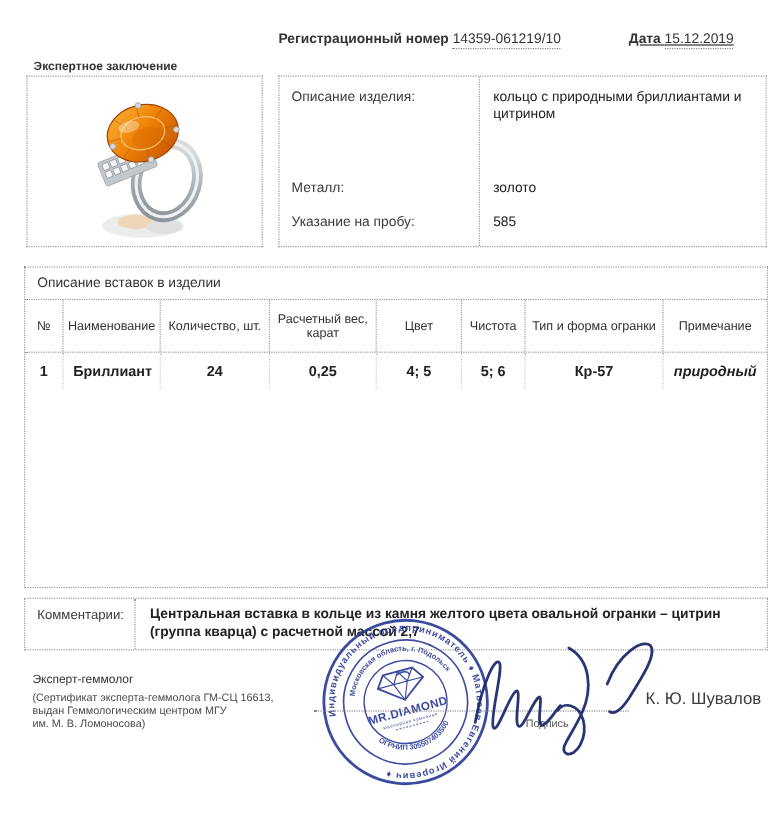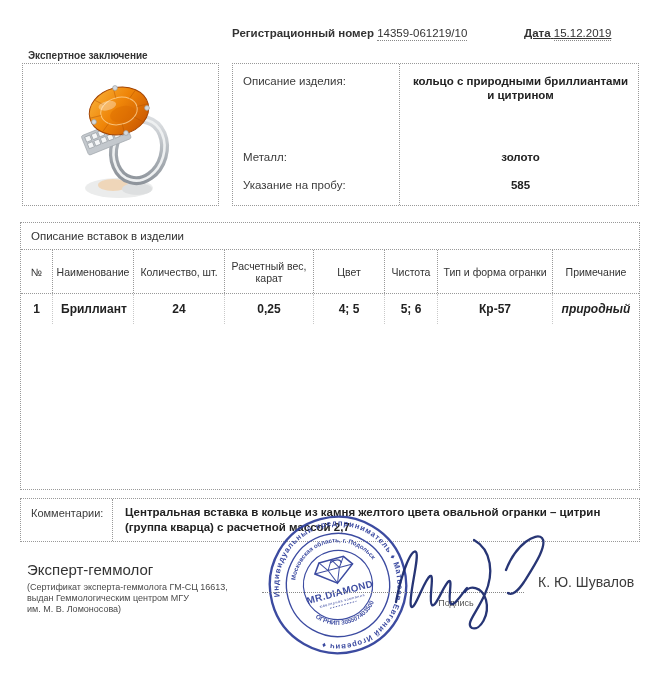--- a/index.html
+++ b/index.html
@@ -18,21 +18,21 @@
   .reg-block { left:232px; top:27px; font-size:11.5px; font-weight:bold; color:#333; white-space:nowrap; }
   .date-block { left:524px; top:27px; font-size:11.5px; font-weight:bold; color:#333; white-space:nowrap;text-decoration:underline; }
   .u-dotted { font-weight:normal; border-bottom:1px dotted #888; padding-bottom:1px; }
 
   
   .photo-box { left:22px; top:63px; width:197px; height:143px; border:1px dotted #999; background:#fff; }
   .desc-box  { left:232px; top:63px; width:407px; height:143px; border:1px dotted #999; }
   .desc-box::before { content:""; position:absolute; left:166px; top:0; bottom:0; border-left:1px dotted #999; }
   .d-row { position:absolute; left:0; right:0; display:flex; font-size:11.5px; line-height:14px; }
   .d-row .lbl { width:166px; padding-left:10px; color:#3b3b3b; }
-  .d-row .val { flex:1; padding-left:12px; padding-right:8px; font-weight:bold; color:#222;text-align:center; }
+  .d-row .val { flex:1; padding-left:12px; padding-right:8px; font-weight:normal; color:#222; }
 
   
   .table-box { left:20px; top:222px; width:620px; height:268px; border:1px dotted #999; }
   .tbl-title { height:27px; line-height:27px; padding-left:10px; font-size:11.5px; color:#333; border-bottom:1px dotted #999; }
   .tbl-grid { display:grid; grid-template-columns:32px 81px 91px 89px 71px 53px 115px 1fr; }
   .tbl-head { border-bottom:1px dotted #999; }
   .th { min-height:43px; display:flex; align-items:center; justify-content:center; text-align:center;
         font-size:10.5px; line-height:12px; color:#333; padding:3px 2px; border-right:1px dotted #999; }
   .th:last-child { border-right:none; }
   .td { height:30px; display:flex; align-items:center; justify-content:center;
@@ -40,21 +40,21 @@
   .td:last-child { border-right:none;font-style:italic; }
   .td.name { justify-content:flex-start; padding-left:8px; }
 
   
   .comments-box { left:20px; top:498px; width:620px; height:44px; border:1px dotted #999; display:flex; }
   .c-label { width:92px; border-right:1px dotted #999; padding:8px 0 0 10px; font-size:11px; color:#3b3b3b; }
   .c-text { flex:1; padding:6px 10px 0 12px; font-size:11.5px; font-weight:bold; line-height:15px; color:#222; }
 
   
   .expert-block { left:27px; top:561px; width:240px; }
-  .expert-title { font-size:15px; color:#333; margin-bottom:4px; }
+  .expert-title { font-size:10px; color:#333; margin-bottom:4px; }
   .expert-note { font-size:9px; line-height:11px; color:#4a4a4a; }
   .sig-line { left:262px; top:592px; width:262px; border-top:1px dotted #888; z-index:5; }
   .sig-label { left:428px; top:598px; width:56px; text-align:center; font-size:9px; color:#555; z-index:5; }
   .expert-name { left:538px; top:574px; font-size:14px; color:#3b3b3b; }
 
   .stamp { left:265px; top:512px; width:146px; height:146px; z-index:3; opacity:0.92; }
   .signature { left:386px; top:530px; width:184px; height:102px; z-index:6; }
 </style>
 </head>
 <body>

